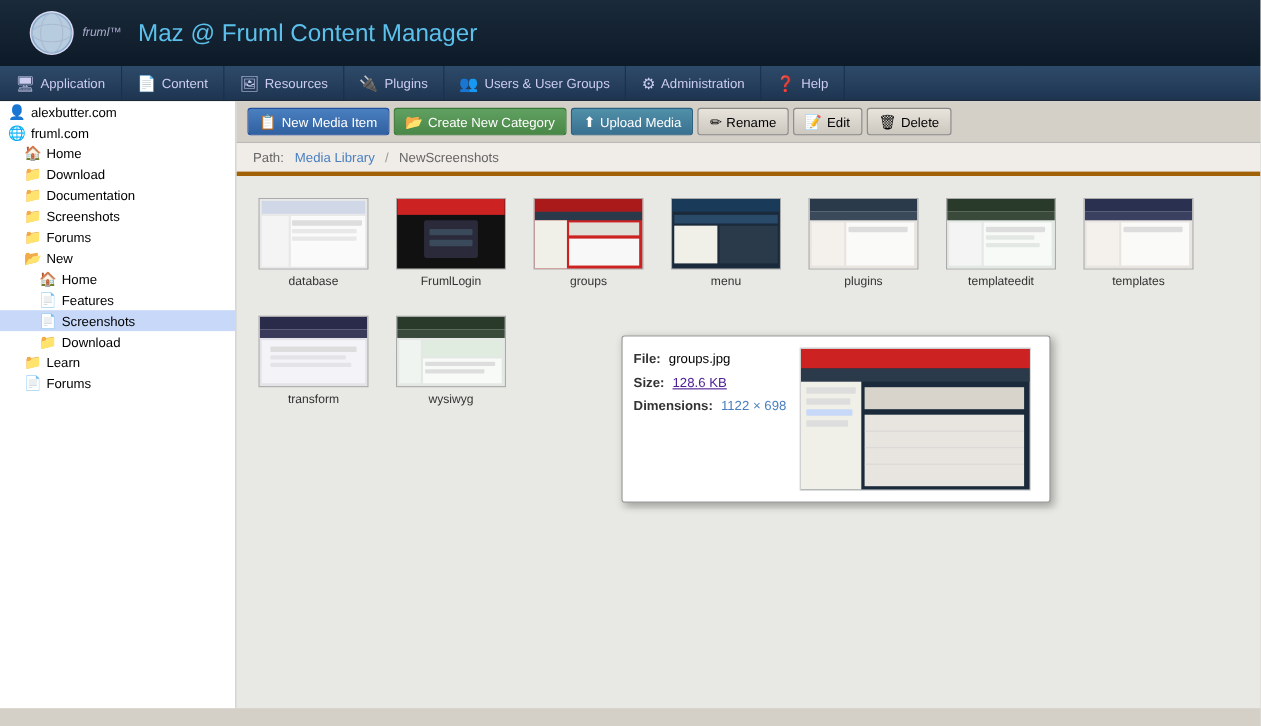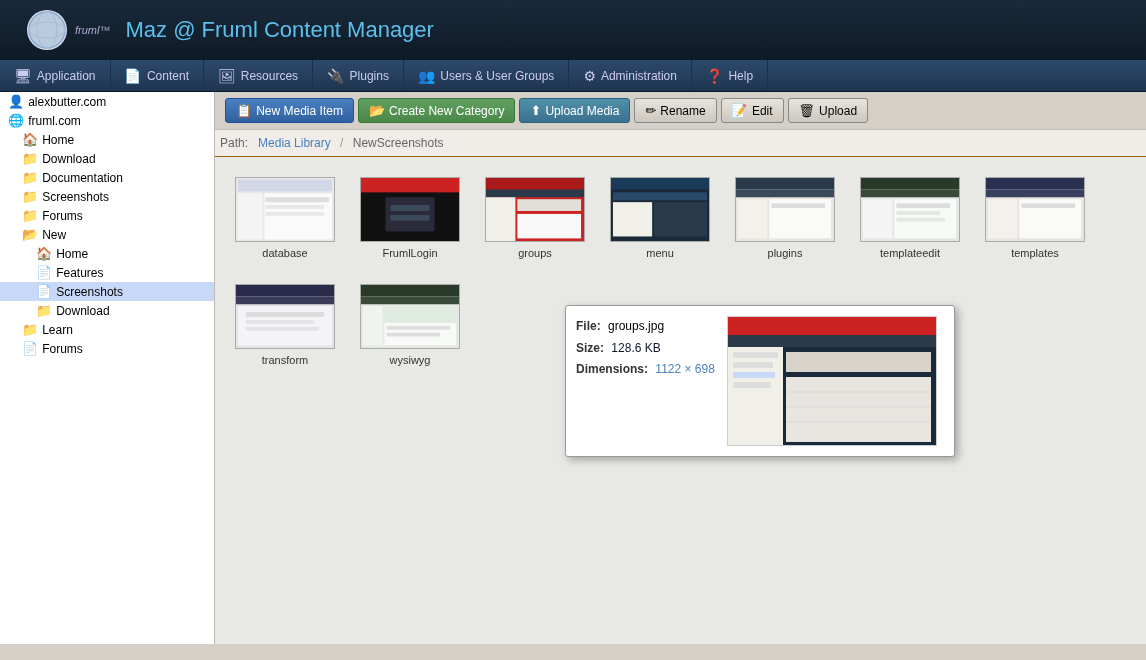--- a/index.html
+++ b/index.html
@@ -125,23 +125,23 @@
       color: #000;
       white-space: nowrap;
     }
     .toolbar-btn .btn-icon { font-size: 13px; }
     .btn-blue { background: linear-gradient(to bottom, #4a80c0, #3060a0); color: #fff; border-color: #2050a0; }
     .btn-green { background: linear-gradient(to bottom, #60a060, #4a8848); color: #fff; border-color: #3a7838; }
     .btn-teal { background: linear-gradient(to bottom, #5090a8, #3a7090); color: #fff; border-color: #2a6080; }
 
     
     .breadcrumb {
-      padding: 6px 5px;
+      padding: 6px 15px;
       background: #f0ece8;
-      border-bottom: 1px solid #a16207;
+      border-bottom: 4px solid #a16207;
       font-size: 12px;
       color: #666;
     }
     .breadcrumb a { color: #4a80c0; text-decoration: none; }
     .breadcrumb-sep { margin: 0 6px; color: #999; }
 
     
     .media-grid {
       padding: 15px;
       display: flex;
@@ -353,21 +353,21 @@
         <button class="toolbar-btn ">
           <span class="btn-icon">✏</span>
           <span>Rename</span>
         </button>
         <button class="toolbar-btn ">
           <span class="btn-icon">📝</span>
           <span>Edit</span>
         </button>
         <button class="toolbar-btn ">
           <span class="btn-icon">🗑</span>
-          <span>Upload</span>
+          <span>Delete</span>
         </button>
       </div>
 
     <div class="breadcrumb">
       <span>Path:</span>
       &nbsp;
       <a href="#">Media Library</a>
       <span class="breadcrumb-sep">/</span>
       <span>NewScreenshots</span>
     </div>
@@ -497,21 +497,21 @@
       </div>
 
   </div>
 </div>
 
 <div class="tooltip-popup" id="tooltip-popup">
   <div class="tooltip-info">
     <div><strong>File:</strong>
          <span style="margin-left:4px;">groups.jpg</span></div>
     <div><strong>Size:</strong>
-         <span class="val" style="margin-left:4px;color:#0f172a;">128.6 KB</span></div>
+         <span class="val" style="margin-left:4px;color:#4c1d95;text-decoration:underline;">128.6 KB</span></div>
     <div><strong>Dimensions:</strong>
          <span class="val" style="margin-left:4px;color:#4a80c0;">1122 × 698</span></div>
   </div>
   <div class="tooltip-preview">
     <div class="tooltip-preview-inner">
       
       <svg width="210" height="130" viewBox="0 0 210 130">
         <rect width="210" height="130" fill="#1a2a3a"></rect>
         <rect x="0" y="0" width="210" height="18" fill="#cc2222"></rect>
         <rect x="0" y="18" width="210" height="12" fill="#2a3a4a"></rect>

